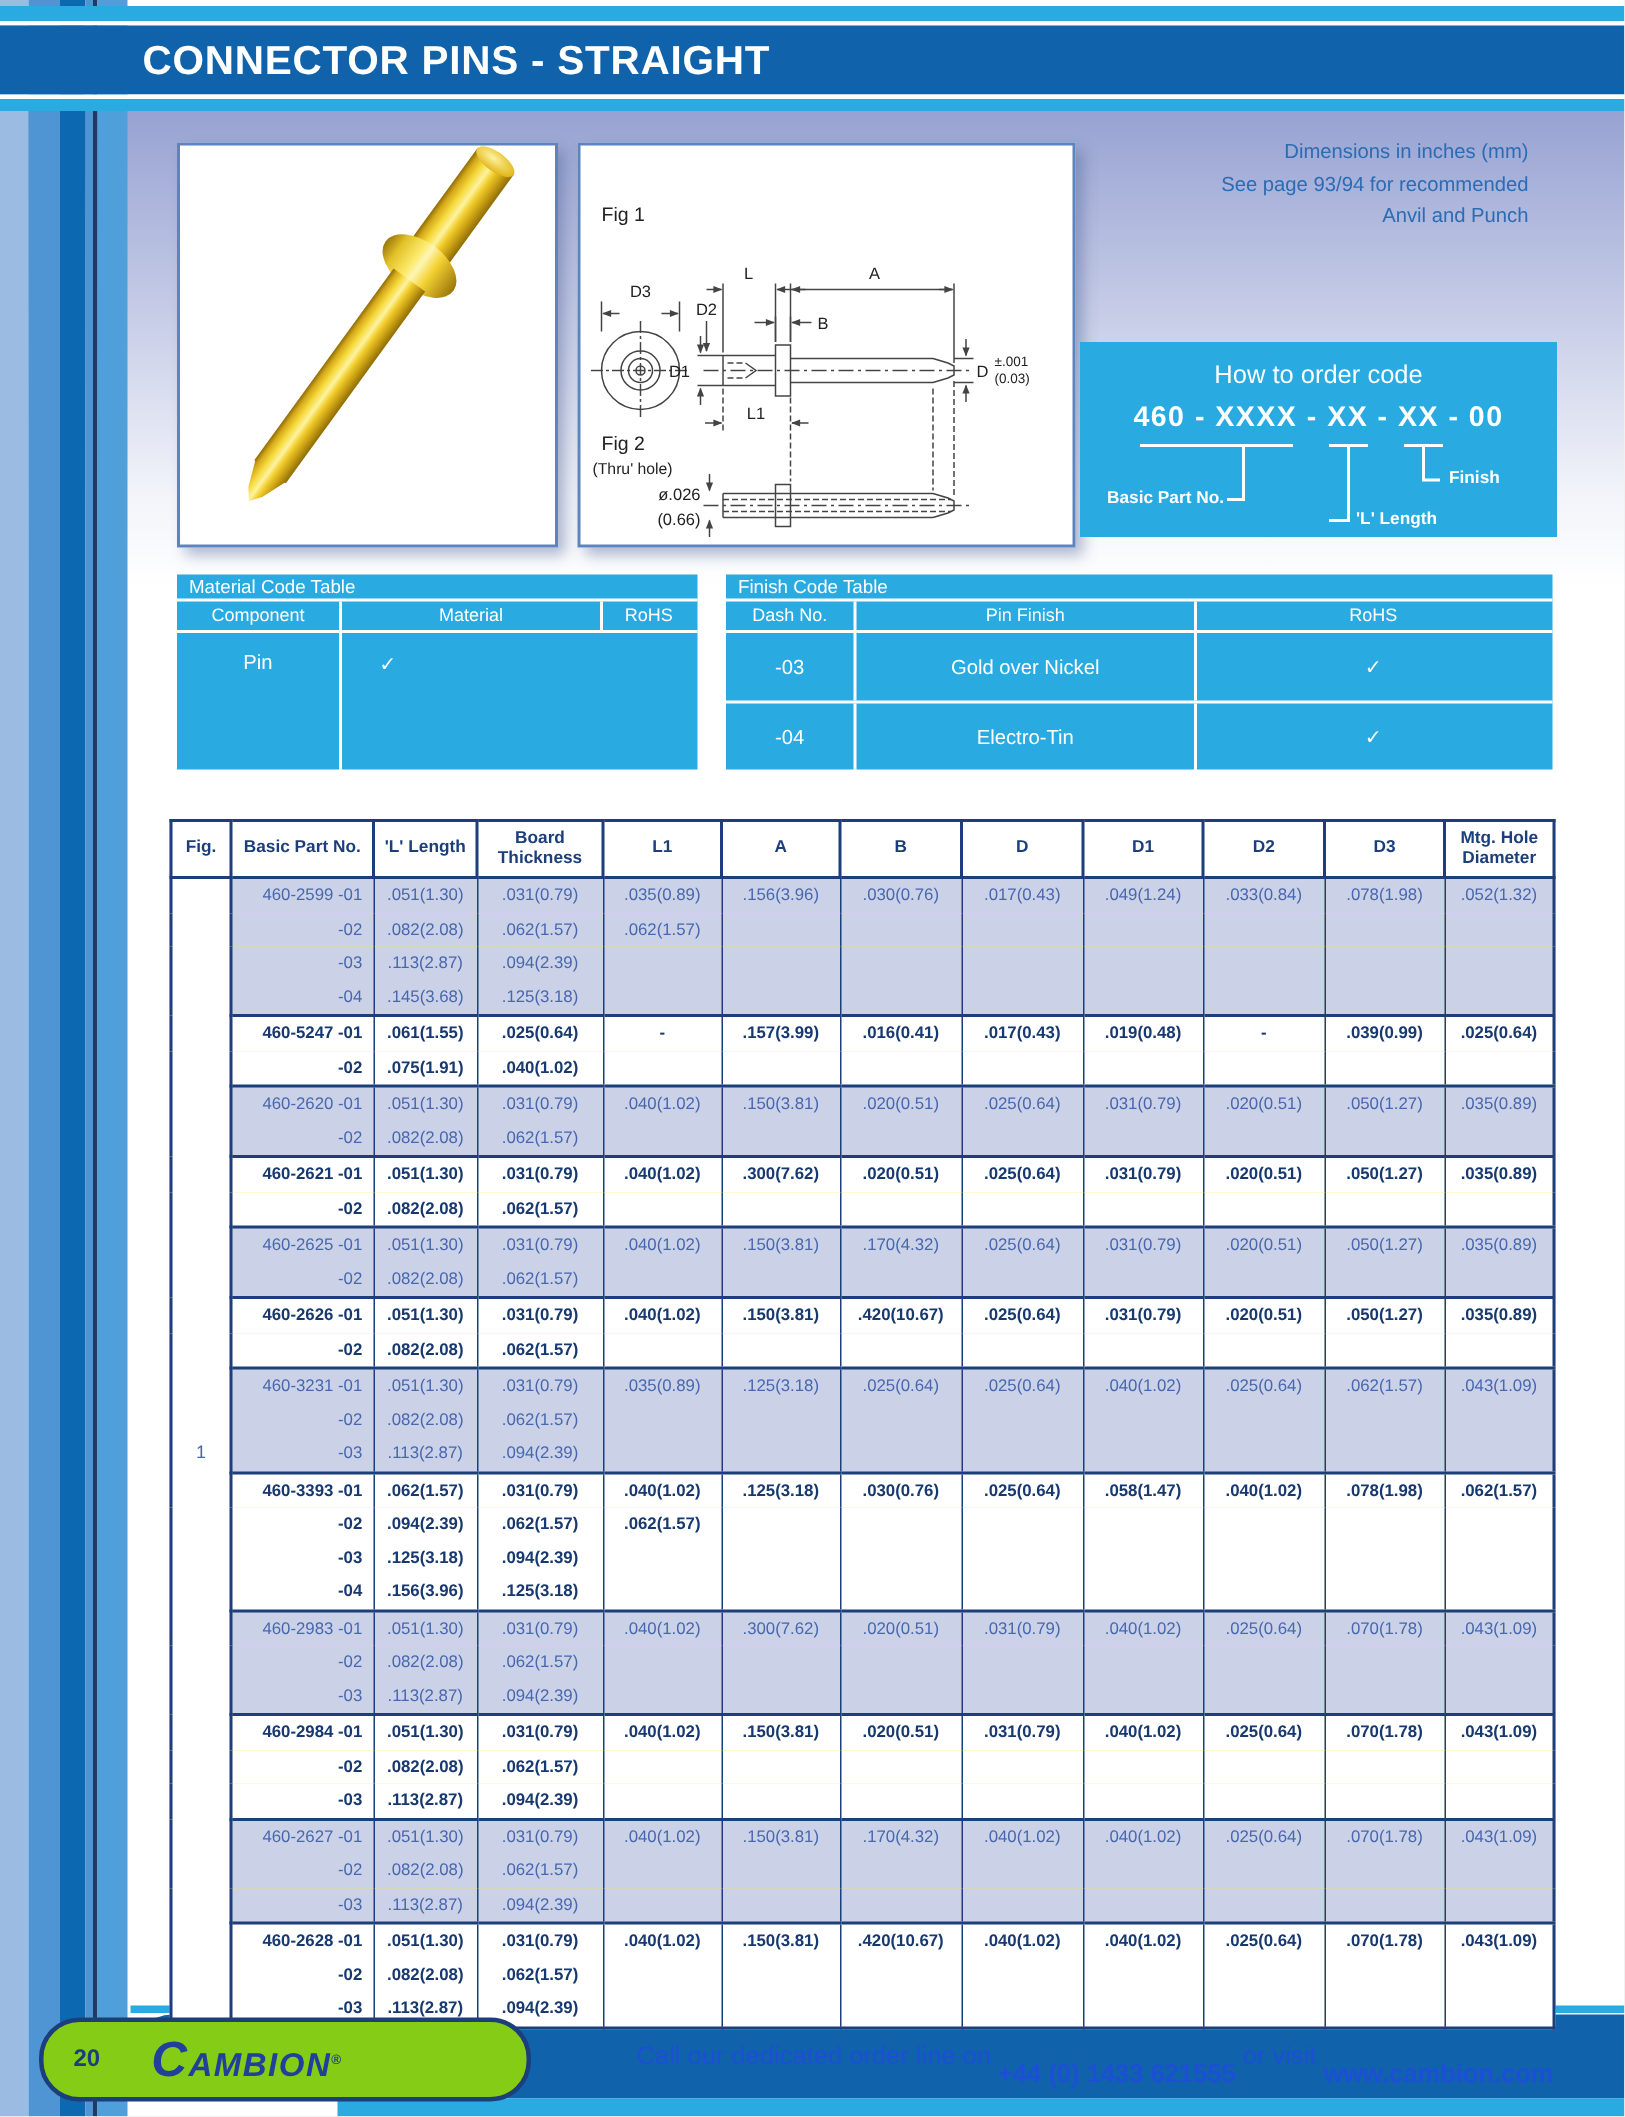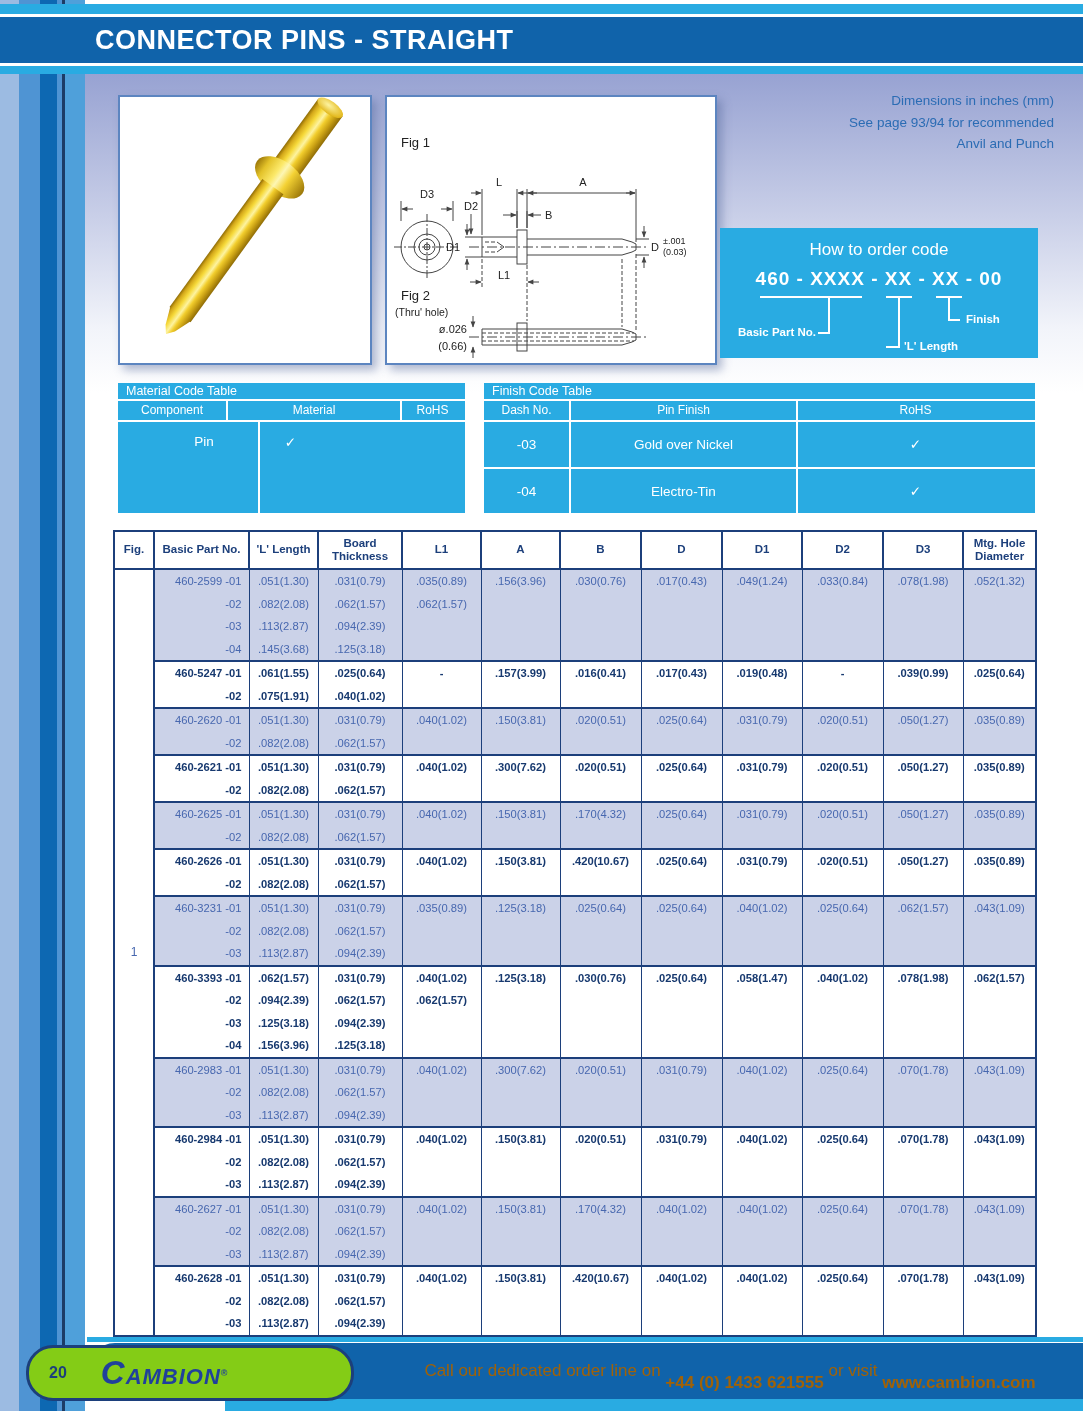--- a/index.html
+++ b/index.html
@@ -41,21 +41,21 @@
   .pin-post{left:40px;top:6px;width:30px;height:76px;}
   .pin-post::before{content:"";position:absolute;left:0;top:-6px;width:30px;height:13px;border-radius:50%;
         background:radial-gradient(ellipse at 40% 40%,#fdf3a0,#e3b91e 70%,#9a7608);}
   .pin-collar{left:27px;top:76px;width:56px;height:33px;border-radius:50%;
         background:linear-gradient(90deg,#9a7608 0%,#e3c229 18%,#fce96a 40%,#fdf6b4 50%,#f4d234 66%,#9a7608 100%);}
   .pin-body{left:42px;top:104px;width:26px;height:158px;}
   .pin-tip{left:42px;top:260px;width:26px;height:26px;
         clip-path:polygon(0 0,100% 0,72% 72%,50% 100%,28% 72%);}
 
   
-  .info-note{position:absolute;left:714px;top:90px;width:340px;z-index:6;text-align:right;
+  .info-note{position:absolute;left:679px;top:90px;width:340px;z-index:6;text-align:right;
         color:#2b6cb4;font-size:13.5px;line-height:1.6;}
 
   
   .order-box{position:absolute;left:720px;top:228px;width:318px;height:130px;background:#29abe2;
         color:#fff;z-index:6;}
   .order-title{position:absolute;top:12px;width:100%;text-align:center;font-size:17px;}
   .order-code{position:absolute;top:40px;width:100%;text-align:center;font-size:19px;font-weight:700;letter-spacing:1px;}
   .oline{position:absolute;background:#fff;}
   .u1{left:40px;top:68px;width:102px;height:2px;}
   .u2{left:166px;top:68px;width:26px;height:2px;}
@@ -73,34 +73,34 @@
 
   
   .code-table{position:absolute;background:#29abe2;color:#fff;z-index:6;}
   .mat-table{left:118px;top:383px;width:347px;height:130px;}
   .fin-table{left:484px;top:383px;width:551px;height:130px;}
   .ct-title{height:16px;line-height:16px;padding-left:8px;font-size:12.5px;border-bottom:2px solid #fff;}
   .ct-header{display:flex;height:19px;line-height:19px;font-size:12px;border-bottom:2px solid #fff;}
   .ct-header .ct-cell{text-align:center;}
   .ct-cell{box-sizing:border-box;border-right:2px solid #fff;}
   .ct-cell:last-child{border-right:none;}
-  .ct-body{display:flex;height:93px;padding-left:32px;}
+  .ct-body{display:flex;height:93px;}
   .ct-bodycol{box-sizing:border-box;border-right:2px solid #fff;text-align:center;padding-top:12px;font-size:13.5px;}
   .ct-bodycol:last-child{border-right:none;}
   .fin-rows{height:93px;}
   .fin-row{display:flex;height:45px;align-items:center;font-size:13.5px;}
   .fin-row.first{border-bottom:2px solid #fff;}
   .fin-row .ct-cell{text-align:center;height:45px;line-height:45px;}
   .mc1{width:110px;} .mc2{width:174px;} .mc3{width:61px;}
   .fc1{width:87px;}  .fc2{width:227px;} .fc3{width:235px;}
 
   
   .main-table-wrap{position:absolute;left:113px;top:530px;z-index:6;}
   table.main{border-collapse:collapse;table-layout:fixed;width:922px;background:#fde047;
-        border:2.5px solid #1c3f7b;}
+        border:2.5px solid #1c3f7b;margin-top:16px;}
   table.main th{border:2.2px solid #1c3f7b;color:#1c3f7b;font-size:11.5px;font-weight:700;
         padding:3px 1px;line-height:1.15;height:30px;background:#fff;}
   table.main td{border-left:1.6px solid #1c3f7b;border-right:1.6px solid #1c3f7b;
         height:22.5px;padding:0 2px;font-size:11.2px;text-align:center;line-height:22.5px;white-space:nowrap;}
   table.main tr.group-first td{border-top:2.2px solid #1c3f7b;}
   table.main tr.shaded td{background:#cbd2e8;color:#4767af;font-weight:400;}
   table.main tr.plain td{background:#fff;color:#17396f;font-weight:700;}
   table.main td.fig-cell{border:2.2px solid #1c3f7b;background:#fff !important;
         color:#4767af;font-weight:400;font-size:12px;}
   table.main td.part-cell{text-align:right;padding-right:7px;}
@@ -111,21 +111,21 @@
         border-radius:28px 0 0 28px;z-index:5;}
   .footer-bottom-cyan{position:absolute;left:225px;top:1399px;width:858px;height:12px;background:#29abe2;z-index:5;}
   .footer-pill{position:absolute;left:26px;top:1345px;width:322px;height:50px;background:#84cc16;
         border:3px solid #1c3f7b;border-radius:27px;z-index:7;display:flex;align-items:center;}
   .page-num{margin-left:20px;color:#1c3f7b;font-weight:700;font-size:16px;}
   .logo{display:inline-block;margin-left:34px;color:#20409c;font-style:italic;font-weight:900;
         font-size:22px;letter-spacing:1px;}
   .logo::first-letter{font-size:33px;}
   .logo-reg{color:#20409c;font-size:9px;vertical-align:super;font-weight:700;}
   .footer-text{position:absolute;left:390px;top:1343px;width:680px;height:56px;z-index:6;
-        display:flex;align-items:center;justify-content:center;color:#a16207;font-size:17px;white-space:pre;}
+        display:flex;align-items:center;justify-content:center;color:#1d4ed8;font-size:17px;white-space:pre;}
   .footer-text .bold{font-weight:700;margin-top:24px;}
 
   
   svg text{font-family:"Liberation Sans",sans-serif;fill:#222;}
   svg .st{stroke:#444;stroke-width:1;fill:none;}
 </style>
 </head>
 <body>
 
 <div class="page">

